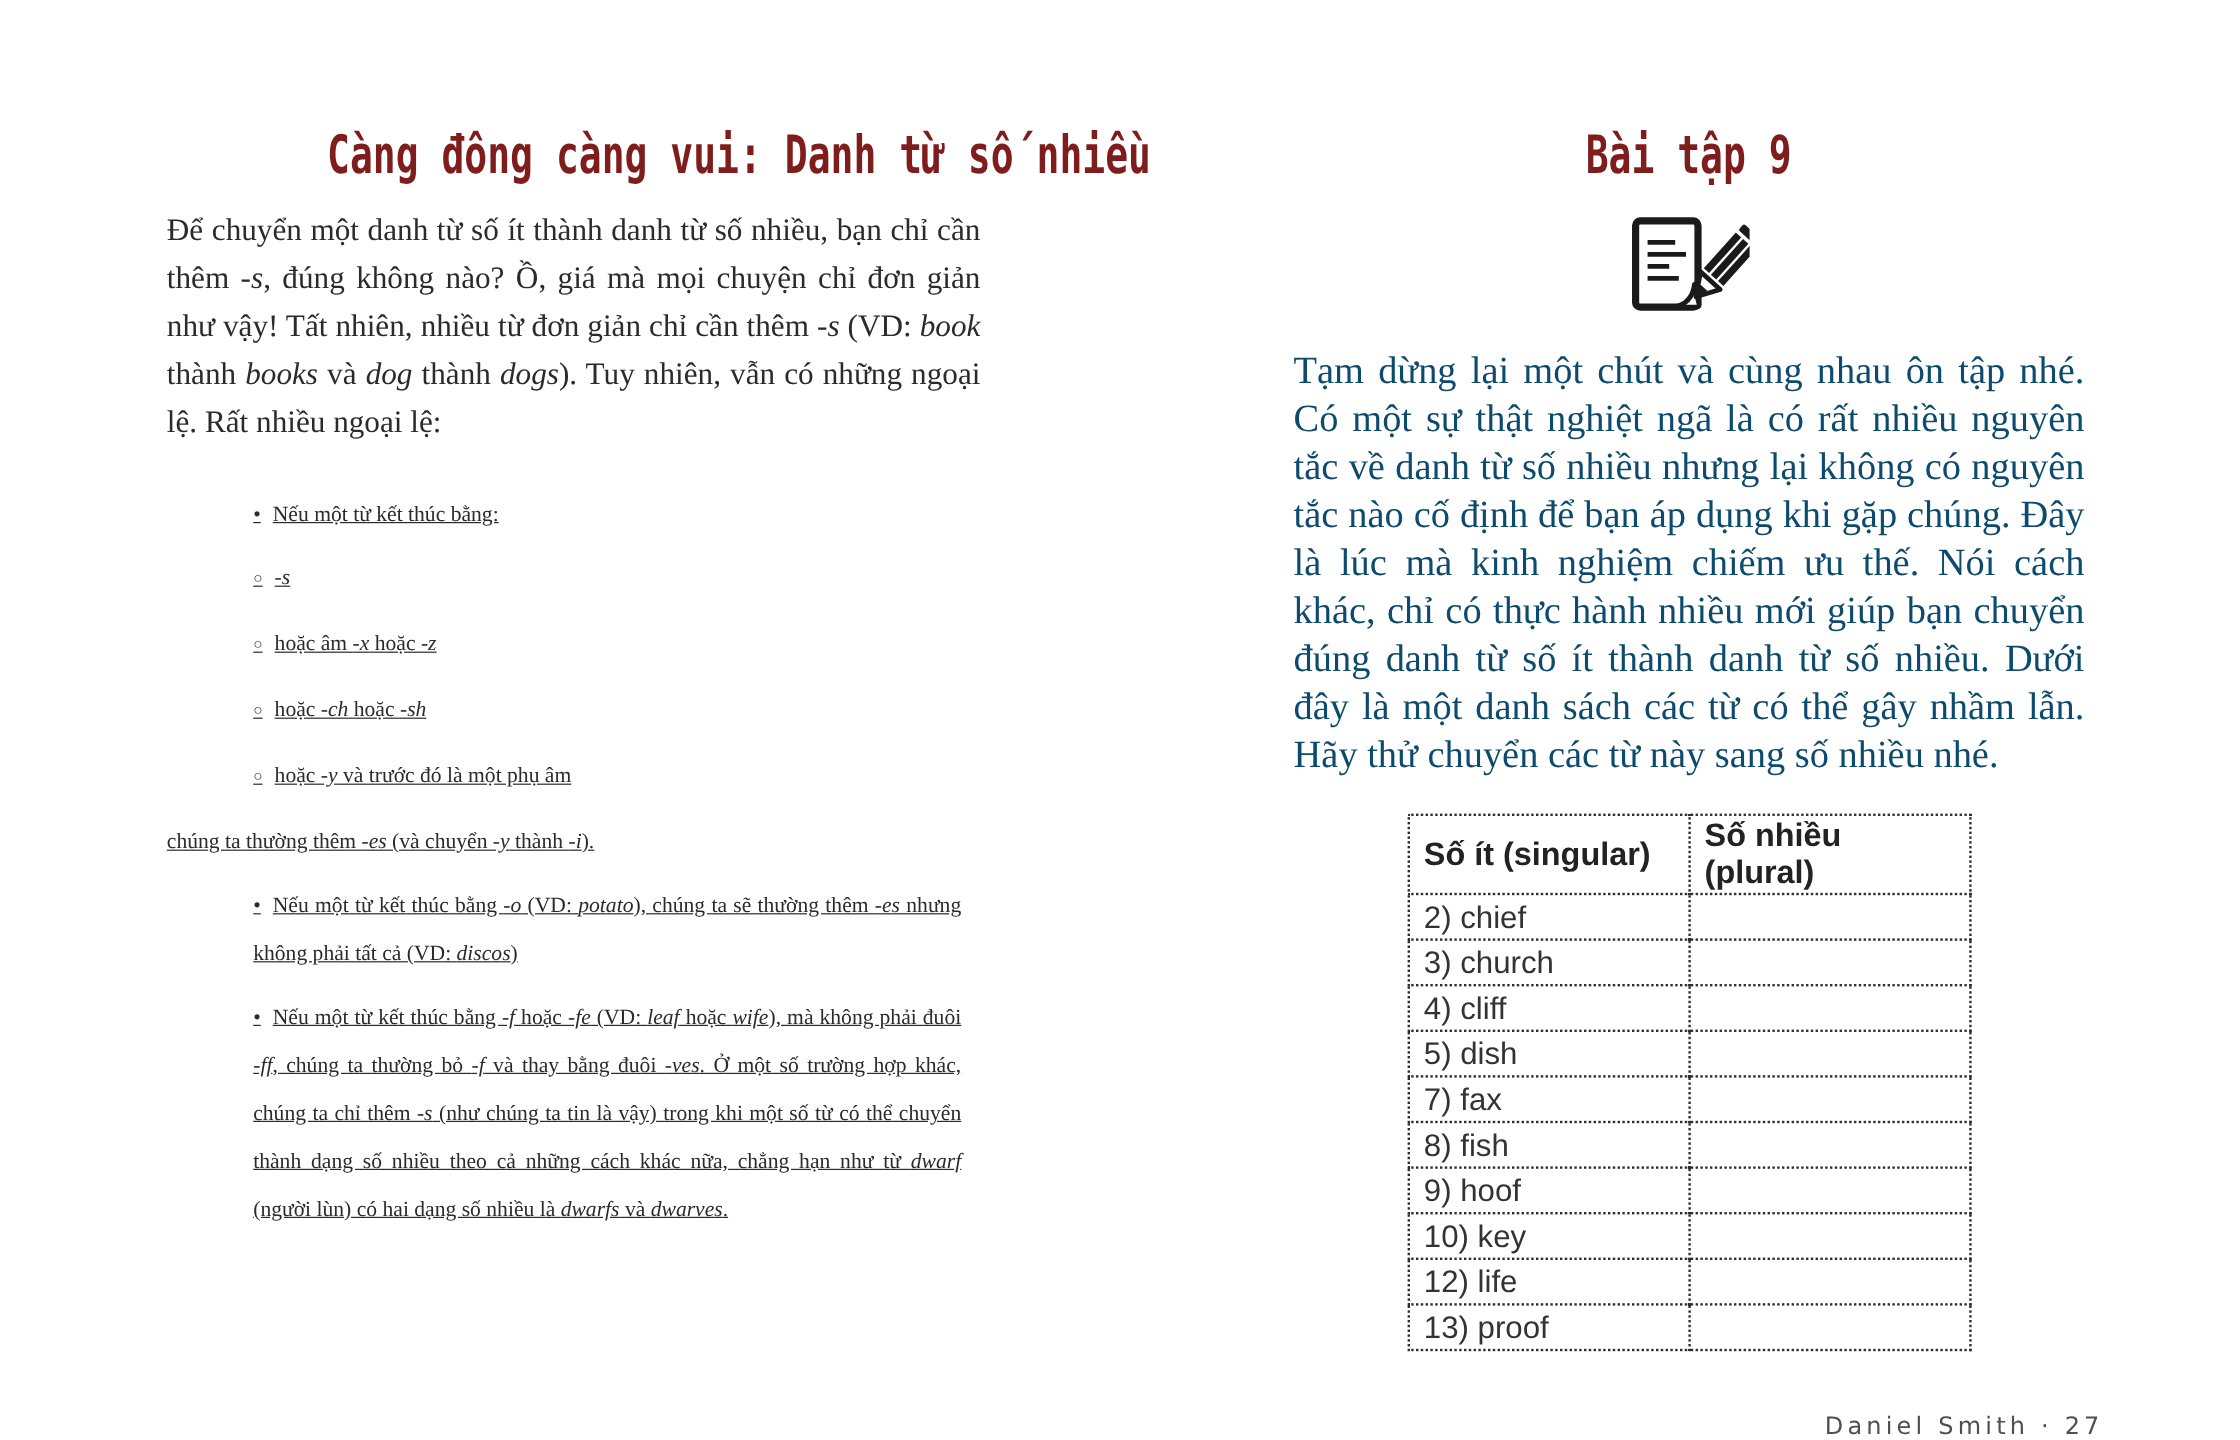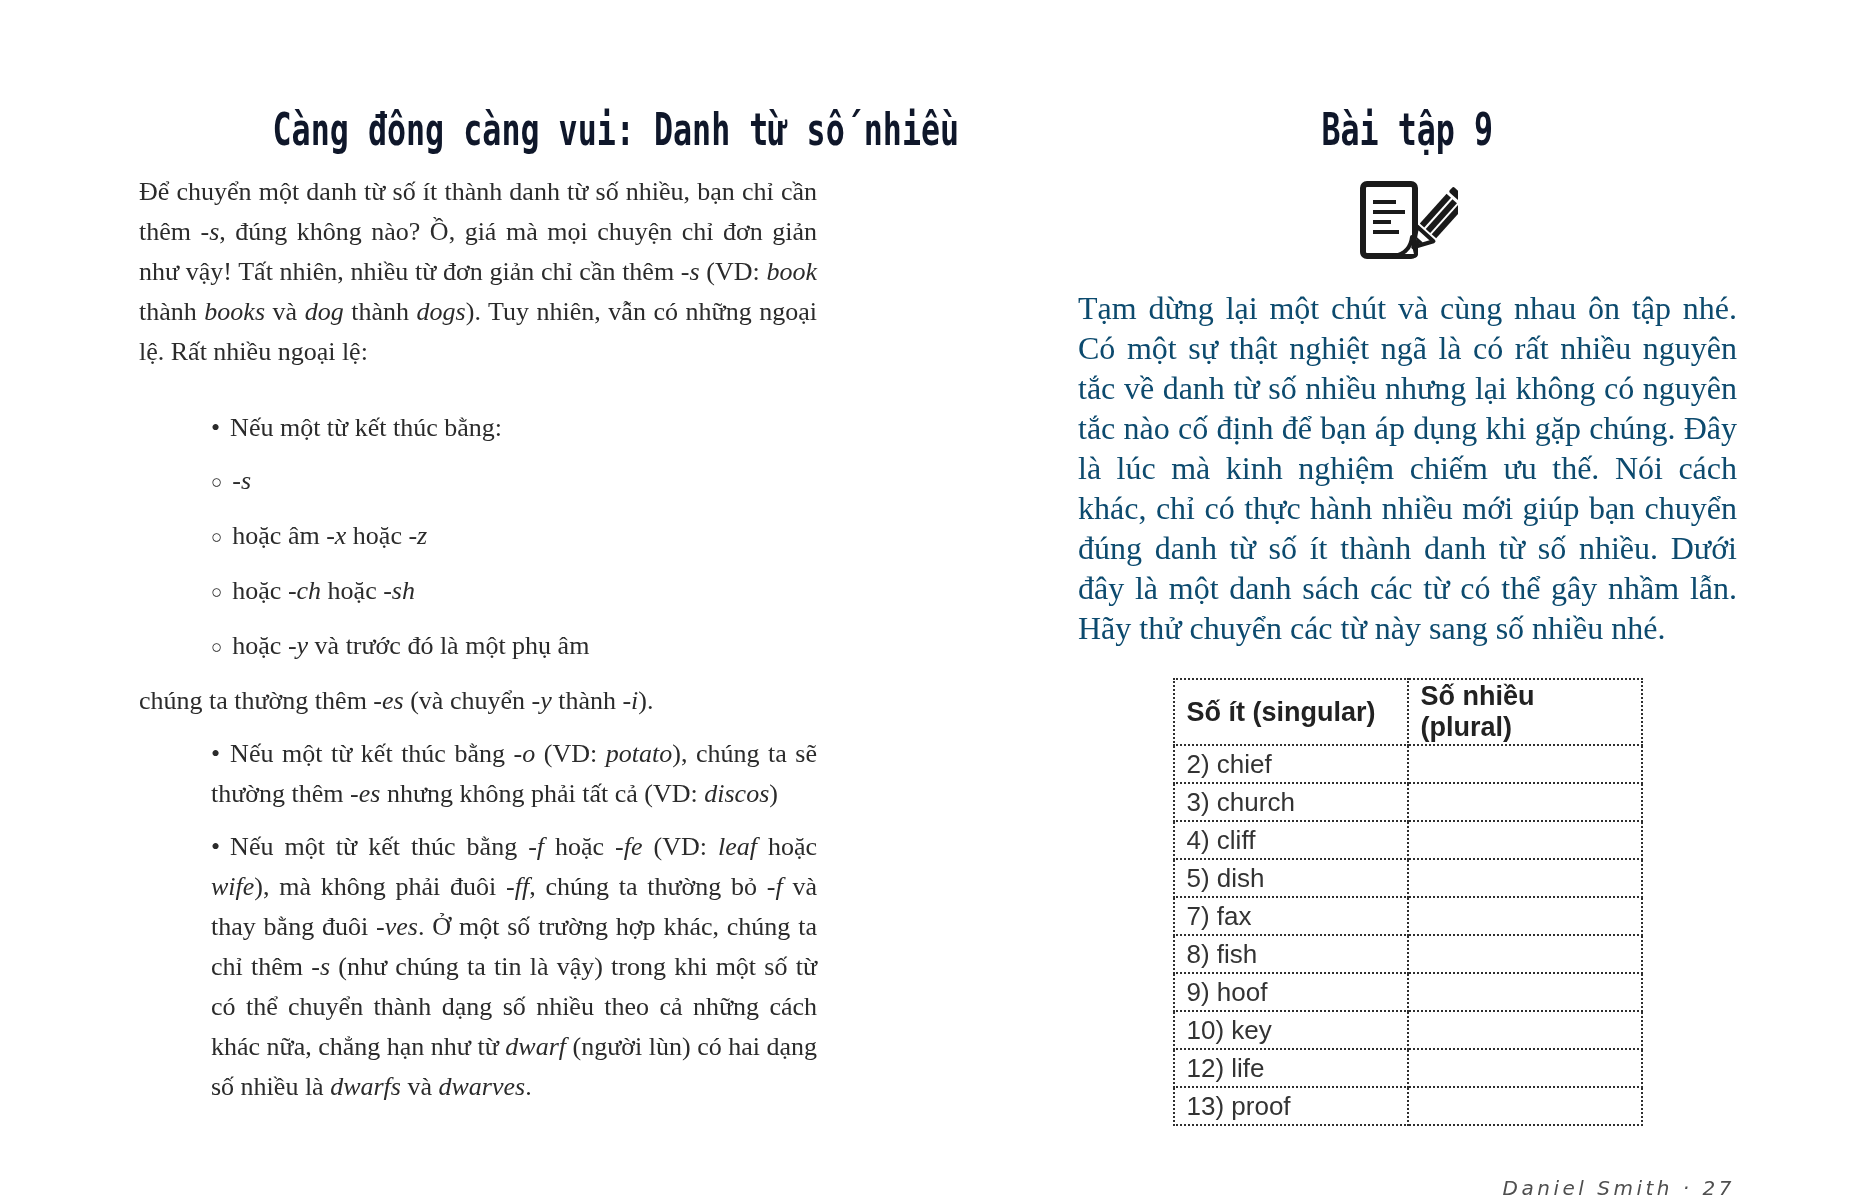--- a/index.html
+++ b/index.html
@@ -7,31 +7,31 @@
     width:1867px;height:1200px;background:#ffffff;position:relative;
     font-family:"Liberation Serif","DejaVu Serif",serif;
     color:#2b2b2b;overflow:hidden;
   }
   .col{position:absolute;top:0;}
   .col-left{left:139px;width:678px;}
   .col-right{left:1078px;width:659px;}
   h1.page-title{
     margin:103px 0 0 0;padding:0;text-align:center;
     font-family:"DejaVu Sans Mono",monospace;font-weight:700;
-    font-size:44px;line-height:53px;color:#0f172a;white-space:nowrap;
+    font-size:44px;line-height:53px;color:#7f1d1d;white-space:nowrap;
   }
   h1.page-title .squeeze{display:inline-block;transform:scaleX(0.72);transform-origin:center center;}
   .body-par{
     margin:16px 0 0 0;font-size:26px;line-height:40px;text-align:justify;
     color:#2b2b2b;
   }
   .list{margin-top:36px;}
   .li{
-    font-size:26px;line-height:40px;text-align:justify;color:#2b2b2b;
-    padding-left:72px;margin:13px 0 0 0;
+    font-size:18px;line-height:40px;text-align:justify;color:#2b2b2b;
+    padding-left:72px;margin:13px 16px 0 0;text-decoration:underline;
   }
   .li.flush{padding-left:0;}
   .li .marker{display:inline;}
   .li.b2 .marker{font-size:0.72em;position:relative;top:-1px;}
   .li .marker-gap{display:inline-block;width:10px;}
   .icon-wrap{width:100px;height:84px;margin:24px auto 0 auto;}
   .right-par{margin:24px 0 0 0;font-size:32px;line-height:40px;text-align:justify;color:#0c4a6e;}
   .table-wrap{width:470px;margin:30px auto 0 auto;}
   table.ex{
     border-collapse:collapse;width:100%;
@@ -42,21 +42,21 @@
     border:2px dotted #2e2e2e;height:34px;padding:1px 10px 1px 12px;
     font-size:26px;text-align:left;vertical-align:middle;font-weight:400;
   }
   table.ex th{font-weight:700;font-size:27px;color:#222;}
   .footer{
     position:absolute;top:1176px;
     font-family:"DejaVu Sans","Liberation Sans",sans-serif;
     font-size:20px;letter-spacing:3.5px;color:#4f4f4f;white-space:nowrap;
   }
   .footer.fl{left:139px;margin-top:47px;}
-  .footer.fr{right:132px;font-style:italic;}
+  .footer.fr{right:114px;}
   i{font-style:italic;}
 </style>
 </head>
 <body>
 
 <section class="col col-left">
   <h1 class="page-title"><span class="squeeze">Càng đông càng vui: Danh từ số nhiều</span></h1>
   <p class="body-par"><span>Để chuyển một danh từ số ít thành danh từ số nhiều, bạn chỉ cần thêm </span><i>-s</i><span>, đúng không nào? Ồ, giá mà mọi chuyện chỉ đơn giản như vậy! Tất nhiên, nhiều từ đơn giản chỉ cần thêm </span><i>-s</i><span> (VD: </span><i>book</i><span> thành </span><i>books</i><span> và </span><i>dog</i><span> thành </span><i>dogs</i><span>). Tuy nhiên, vẫn có những ngoại lệ. Rất nhiều ngoại lệ:</span></p>
   <div class="list">
       <div class="li b1"><span class="marker">•</span><span class="marker-gap"></span><span>Nếu một từ kết thúc bằng:</span></div>

